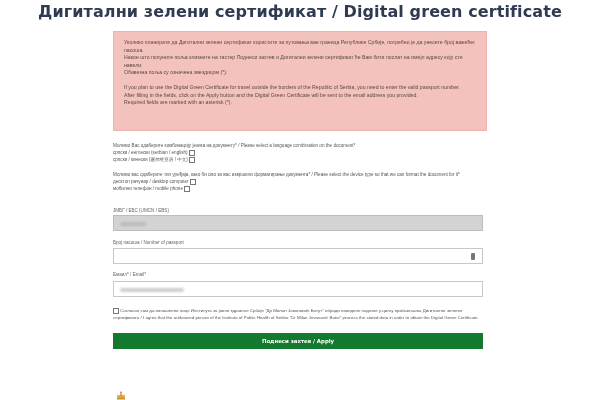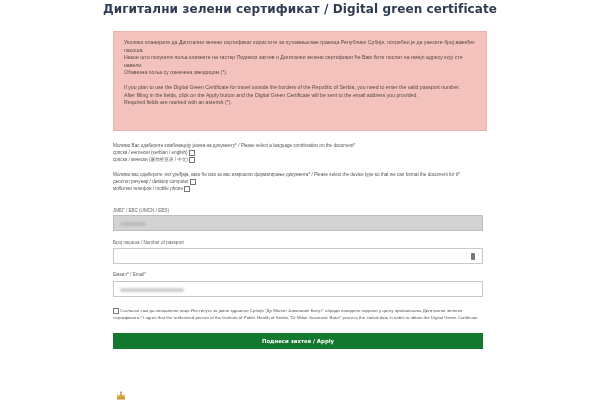--- a/index.html
+++ b/index.html
@@ -1,17 +1,17 @@
 <!DOCTYPE html>
 <html><head>
 <meta charset="utf-8">
 <style>
   html, body { margin:0; padding:0; }
   body { width:600px; height:400px; background:#ffffff; font-family:"Liberation Sans", sans-serif; color:#333; overflow:hidden; position:relative; }
-  .title { position:absolute; top:2px; left:0; width:600px; text-align:center; font-family:"DejaVu Sans", sans-serif; font-weight:bold; font-size:12px; color:#2f3b52; letter-spacing:0.1px; }
+  .title { position:absolute; top:2px; left:0; width:600px; text-align:center; font-family:"DejaVu Sans", sans-serif; font-weight:bold; font-size:16px; color:#2f3b52; letter-spacing:0.1px; }
   .alert { position:absolute; left:113px; top:31px; width:374px; height:100px; background:#f4c2bc; border:1px solid #f0b3ab; box-sizing:border-box; padding:7px 10px 0 10px; font-size:5.2px; line-height:7.6px; color:#5a4a48; }
   .alert p { margin:0; }
   .alert .gap { height:7px; }
   .section { position:absolute; left:113px; width:374px; font-size:4.6px; line-height:6.8px; color:#555; }
   .cb { display:inline-block; width:4px; height:4px; border:0.6px solid #777; vertical-align:middle; margin-left:1px; background:#fff; }
   .label { position:absolute; left:113px; font-size:4.6px; color:#666; }
   .input { position:absolute; left:113px; width:370px; height:16px; border:1px solid #c8c8c8; box-sizing:border-box; background:#fff; }
   .input.disabled { background:#d3d3d3; border-color:#bdbdbd; }
   .blur { position:absolute; left:6px; top:6px; height:4px; background:#cfcfcf; border-radius:2px; filter:blur(1.2px); }
   .input.disabled .blur { background:#bcbcbc; }

